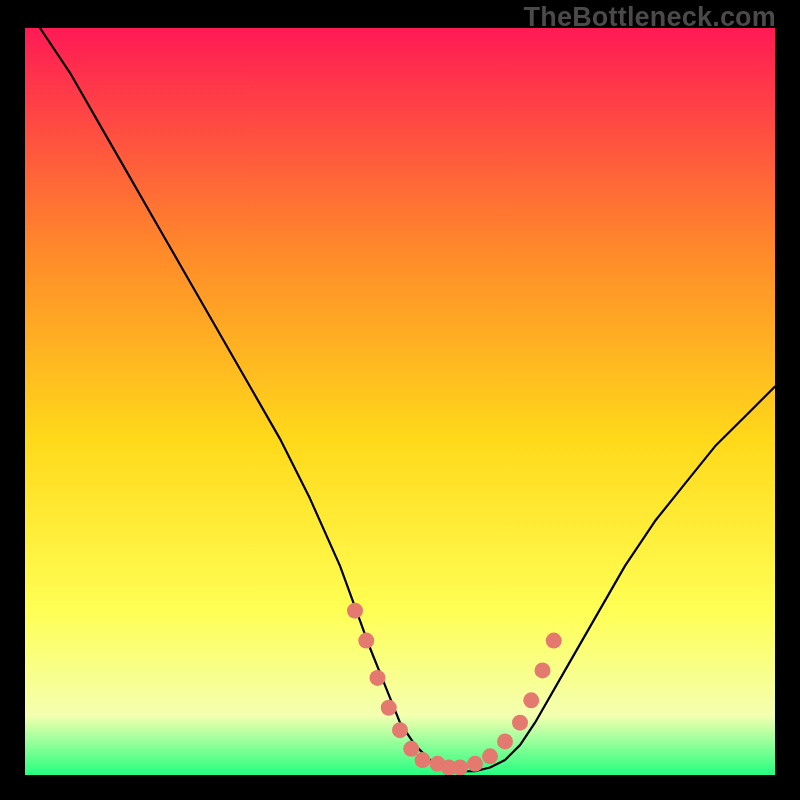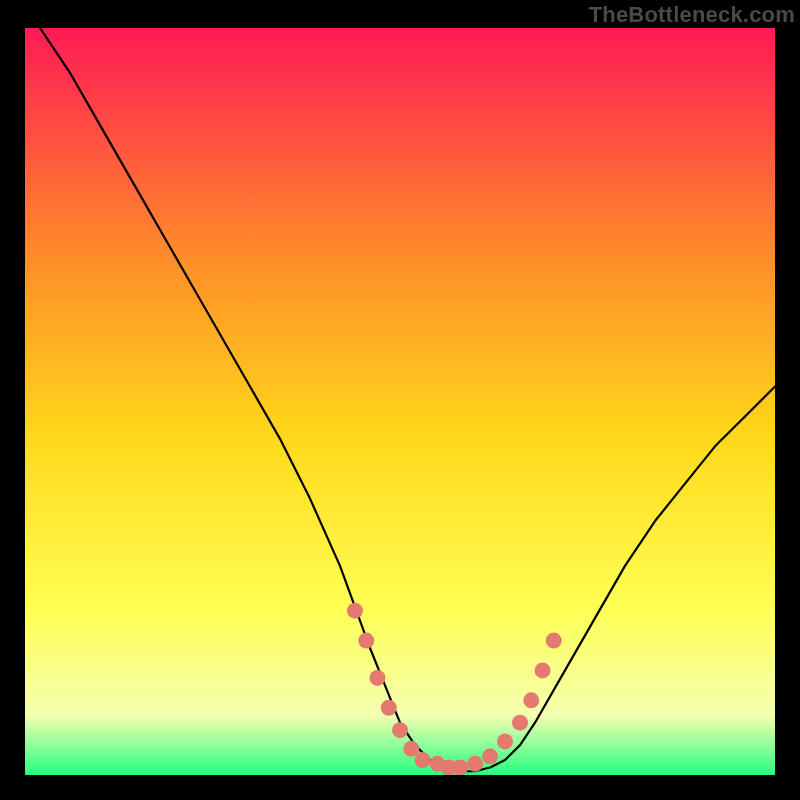--- a/index.html
+++ b/index.html
@@ -12,23 +12,23 @@
     overflow: hidden;
   }
   .frame {
     position: relative;
     width: 800px;
     height: 800px;
   }
   .watermark {
     position: absolute;
     top: 2px;
-    right: 5px;
+    right: 24px;
     color: #4a4a4a;
-    font-size: 22px;
+    font-size: 27px;
     font-weight: 600;
     letter-spacing: 0.2px;
     z-index: 30;
     user-select: none;
   }
   .plot-wrap {
     position: absolute;
     left: 25px;
     top: 28px;
     width: 750px;

